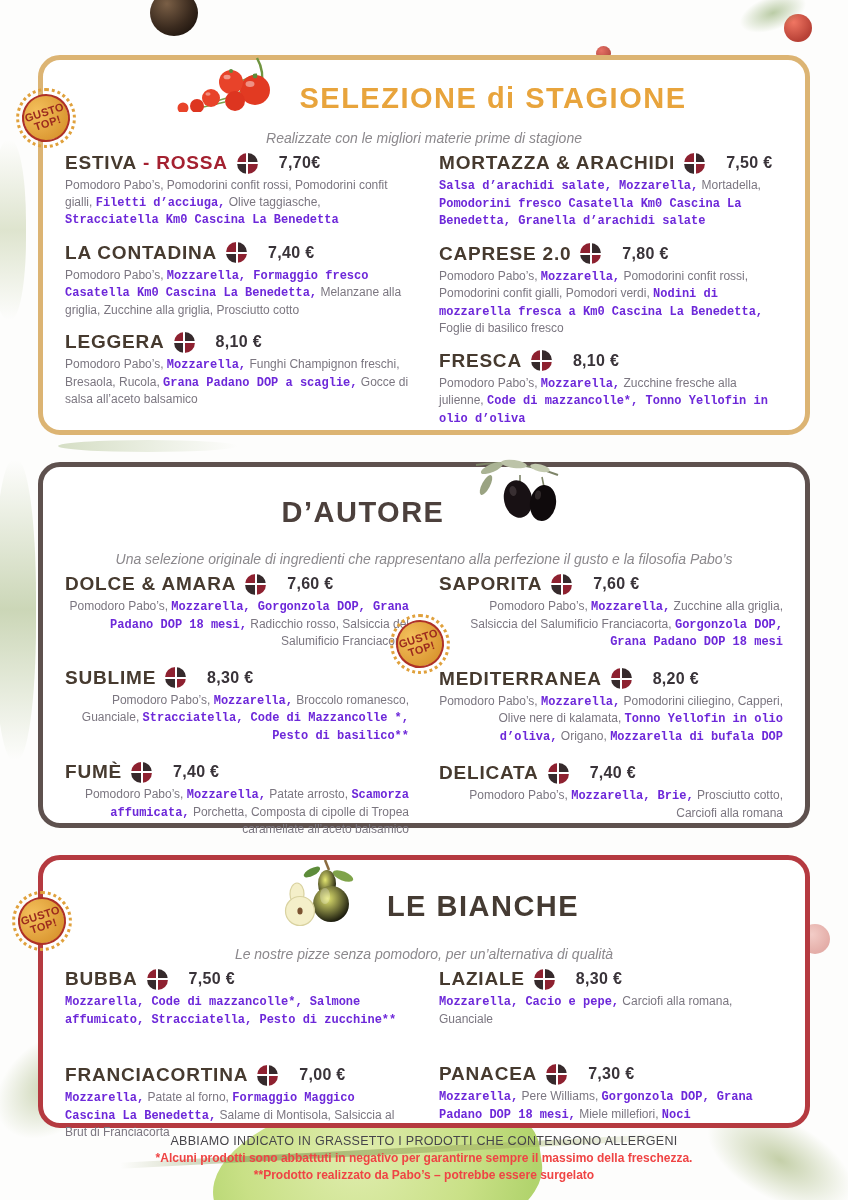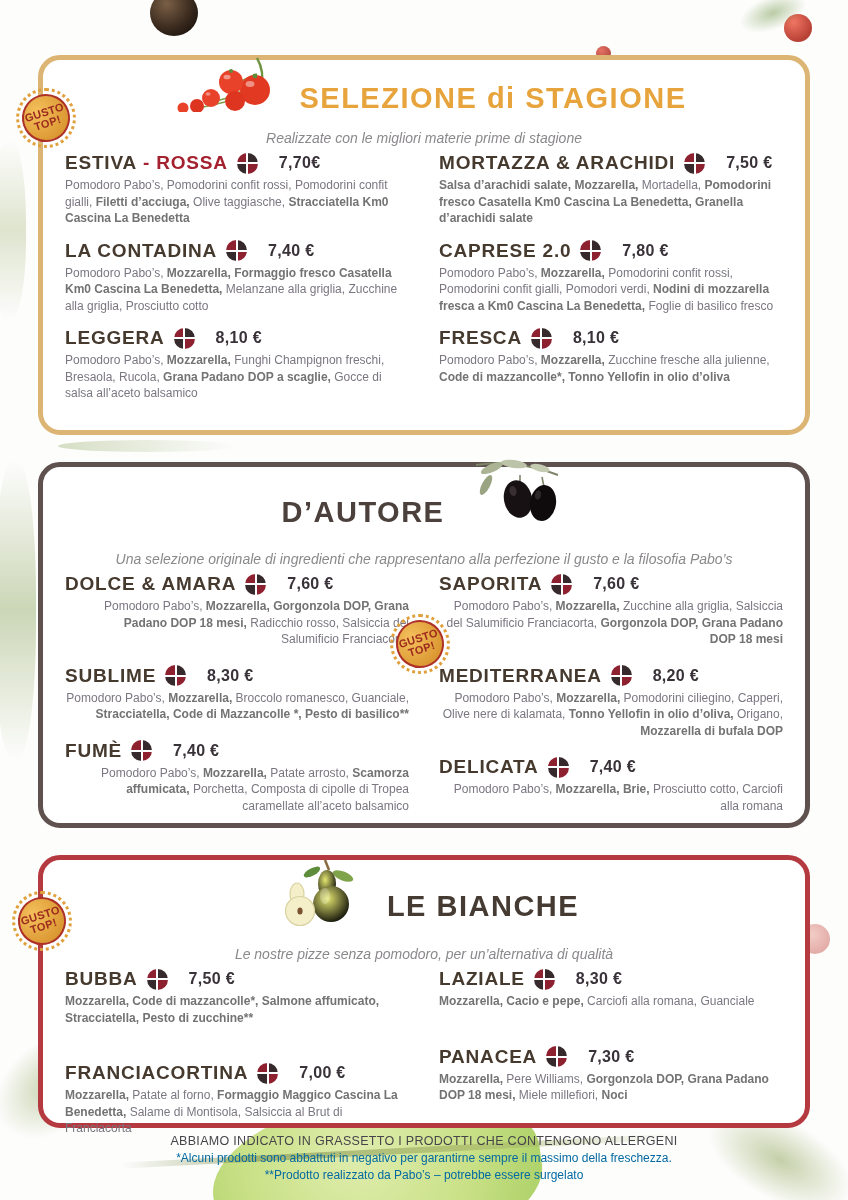--- a/index.html
+++ b/index.html
@@ -60,37 +60,37 @@
   .name-row{display:flex;align-items:center;gap:9px;}
   .iname{font-size:19px;font-weight:800;letter-spacing:.8px;color:#463a2f;white-space:nowrap;}
   .iaccent{font-size:19px;font-weight:800;letter-spacing:.8px;color:var(--accent-red,#a42130);white-space:nowrap;margin-left:-3px;}
   .pz{flex:0 0 auto;width:21px;height:21px;border-radius:50%;
     background:
       linear-gradient(#fff,#fff) 50% 0/2px 100% no-repeat,
       linear-gradient(#fff,#fff) 0 50%/100% 2px no-repeat,
       conic-gradient(var(--ic-dark,#362a2c) 0 90deg,var(--ic-red,#8e2130) 90deg 180deg,var(--ic-dark,#362a2c) 180deg 270deg,var(--ic-red,#8e2130) 270deg 360deg);}
   .price{font-size:16px;font-weight:600;color:#393339;letter-spacing:.3px;margin-left:12px;white-space:nowrap;}
   .desc{margin:3px 0 0;font-size:12px;line-height:1.38;color:#7b7680;}
-  .desc .bseg{font-weight:700;color:#737373;}
+  .desc .bseg{font-weight:700;color:#6d28d9;font-family:Liberation Mono, monospace;}
 
   
   .badge{position:absolute;width:60px;height:60px;border-radius:50%;border:3px dotted #e0a13c;
     display:flex;align-items:center;justify-content:center;z-index:3;box-sizing:border-box;}
   .badge-inner{width:48px;height:48px;border-radius:50%;box-sizing:border-box;
     background:radial-gradient(circle at 35% 30%,#f4c05c,#d9952f 80%);
     border:2px solid #ae3127;display:flex;flex-direction:column;align-items:center;justify-content:center;
     transform:rotate(-18deg);color:#9c2a1e;font-weight:bold;font-size:11px;line-height:1.02;letter-spacing:.3px;}
   .badge1{left:16px;top:88px;}
   .badge2{left:390px;top:614px;}
   .badge3{left:12px;top:891px;}
 
   
   .footer{position:absolute;left:0;top:1134px;width:848px;text-align:center;z-index:2;}
   .foot-bold{margin:0;font-size:12.5px;font-weight:normal;letter-spacing:.3px;color:#46444a;}
-  .foot-note{margin:3px 0 0;font-size:12px;color:#0369a1;}
+  .foot-note{margin:3px 0 0;font-size:12px;color:#ef4444;font-weight:bold;}
 </style>
 </head>
 <body>
 
 <div class="page">
 
   <div class="deco peppercorn"></div>
   <div class="deco berry-tr"></div>
   <div class="deco berry-tr2"></div>
   <div class="deco berries-right"></div>

